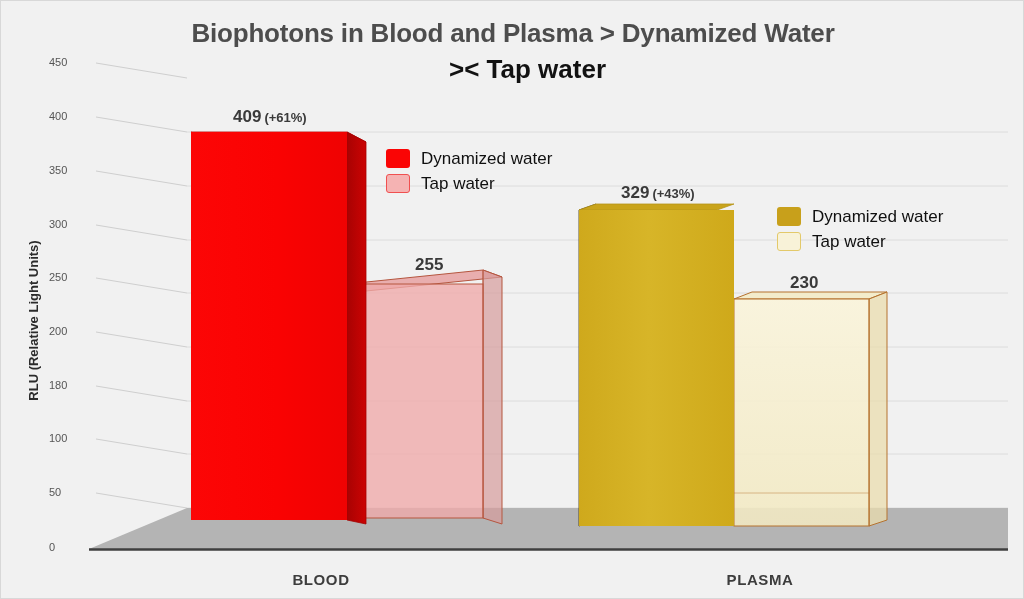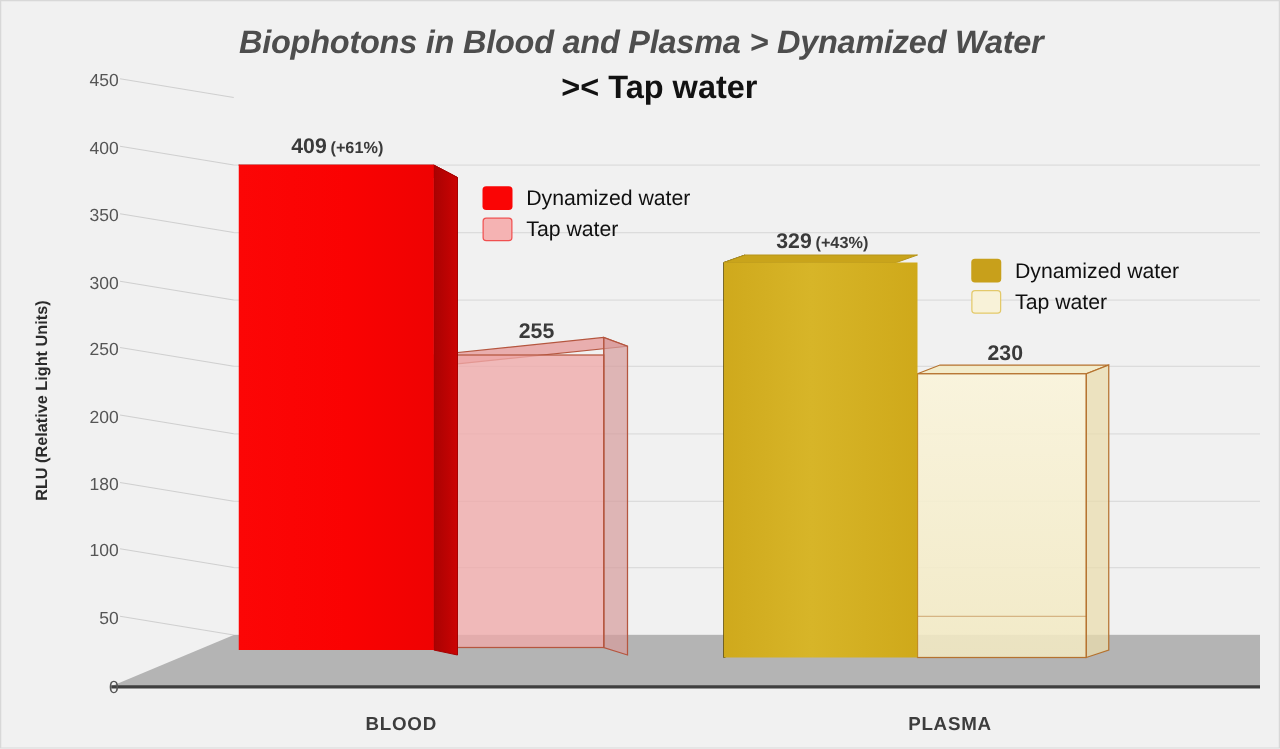--- a/index.html
+++ b/index.html
@@ -29,21 +29,20 @@
     width: 1024px;
     text-align: center;
     pointer-events: none;
   }
   #chart-title {
     font-size: 26px;
     font-weight: bold;
     color: #4d4d4d;
     letter-spacing: -0.2px;
     line-height: 1.15;
-    font-style: italic;
   }
   #chart-subtitle {
     font-size: 26px;
     font-weight: bold;
     color: #121212;
     line-height: 1.25;
     margin-top: 4px;
     padding-left: 29px;
   }
 
@@ -55,22 +54,21 @@
     width: 210px;
     text-align: center;
     transform: rotate(-90deg);
     font-size: 13px;
     font-weight: bold;
     color: #2b2b2b;
   }
   .y-tick-label {
     position: absolute;
     width: 46px;
-    text-align: right;
-    font-size: 14px;
+    font-size: 11px;
     color: #555555;
     line-height: 1;
   }
 
   
   #plot-svg {
     position: absolute;
     left: 0;
     top: 0;
     width: 1024px;

